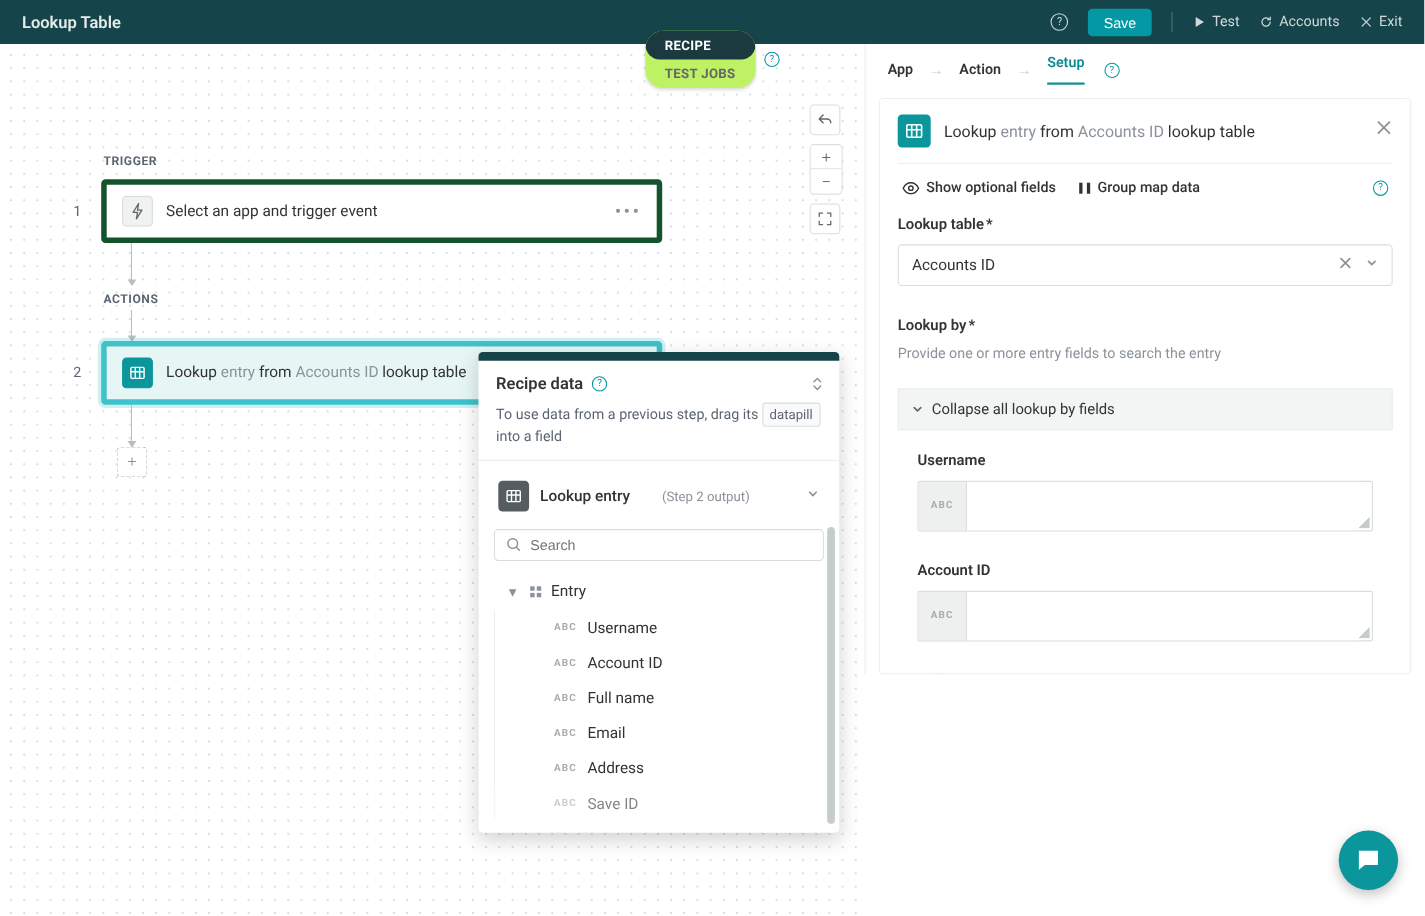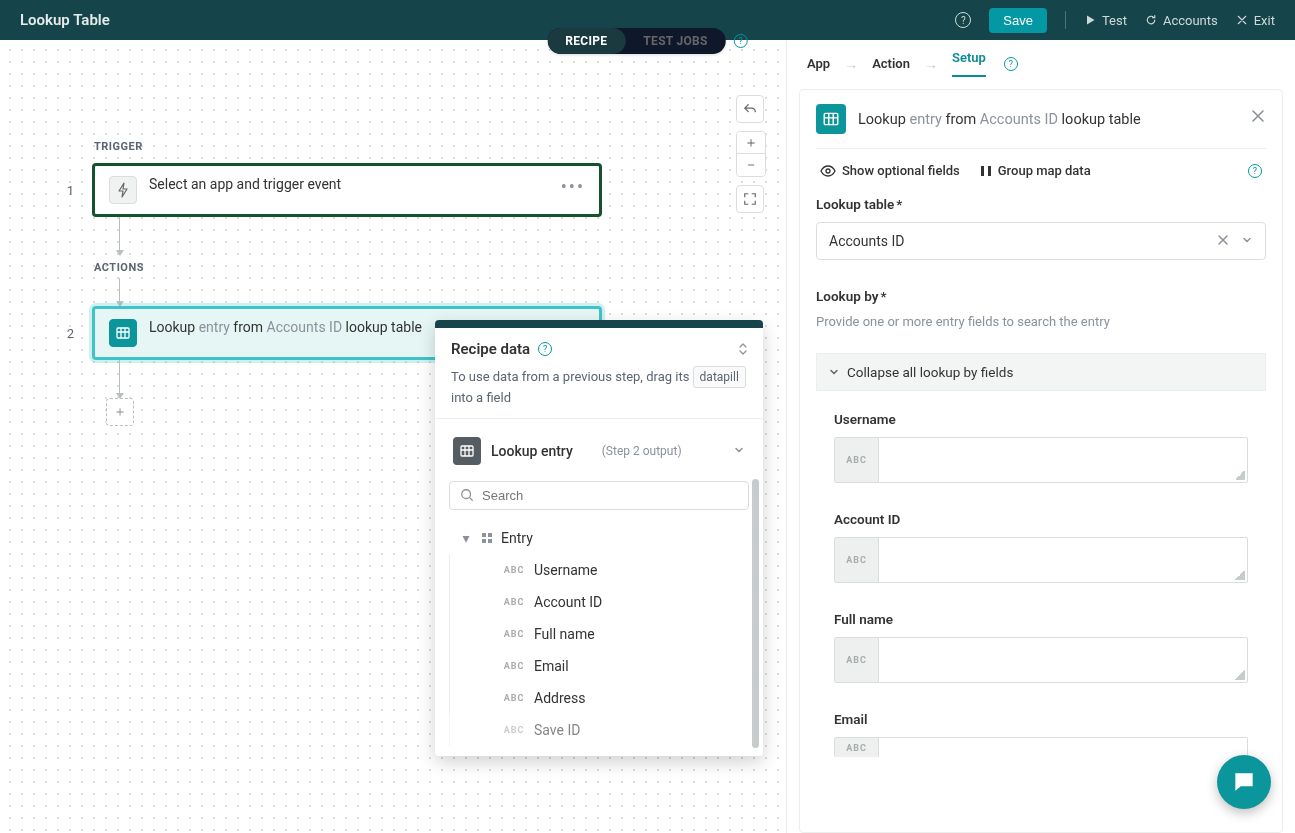--- a/index.html
+++ b/index.html
@@ -11,37 +11,37 @@
 .header .spacer { flex: 1; }
 .header .actions { display: flex; align-items: center; gap: 18px; }
 .header .actions .help-icon { width: 16px; height: 16px; border: 1.5px solid #cfd9d8; border-radius: 50%; display: flex; align-items: center; justify-content: center; font-size: 10px; color: #cfd9d8; cursor: pointer; }
 .header .save-btn { background: #0398a3; color: #fff; border: none; padding: 5px 14px; border-radius: 4px; font-size: 13px; font-weight: 500; cursor: pointer; }
 .header .hlink { display: flex; align-items: center; gap: 6px; color: #cfd9d8; font-size: 13px; cursor: pointer; }
 .header .hlink svg { width: 12px; height: 12px; }
 .header .divider { width: 1px; height: 18px; background: rgba(255,255,255,0.25); }
 
 
 .pill-bar { position: absolute; top: 28px; left: 50%; transform: translateX(-50%); display: flex; align-items: center; gap: 8px; z-index: 5; }
-.pill { display: flex; background: #0f172a; border-radius: 16px; overflow: hidden; box-shadow: 0 1px 3px rgba(0,0,0,0.15); }
+.pill { display: flex; background: #bef264; border-radius: 16px; overflow: hidden; box-shadow: 0 1px 3px rgba(0,0,0,0.15); flex-direction: column; }
 .pill .tab { font-size: 12px; font-weight: 700; padding: 6px 18px; color: #666; cursor: pointer; letter-spacing: .3px; }
 .pill .tab.active { background: #1a3a40; color: #fff; border-radius: 16px; }
 .pill-bar .help-icon { width: 14px; height: 14px; border: 1.2px solid #0398a3; border-radius: 50%; display:flex; align-items:center; justify-content:center; font-size:9px; color:#0398a3; }
 
 
 .main { position: absolute; top: 40px; left: 0; width: 786px; height: 793px; }
 .canvas-bg { position:absolute; inset:0; background-image: radial-gradient(#d9dedd 1px, transparent 1px); background-size: 12px 12px; background-position: 4px 4px; }
 .canvas-controls { position: absolute; right: 20px; top: 55px; display: flex; flex-direction: column; gap: 8px; }
 .cc-btn { width: 28px; height: 22px; background: #fff; border: 1px solid #d9dedd; border-radius: 4px; display:flex; align-items:center; justify-content:center; color:#666; cursor:pointer; }
 .cc-btn.tall { height: 28px; }
 
 .steps { position: absolute; left: 62px; top: 100px; width: 540px; }
 .section-label { font-size: 11px; font-weight: 700; color: #5b6573; letter-spacing: .5px; margin-bottom: 10px; margin-left: 32px; }
 .step-row { display:flex; align-items:center; gap: 18px; position: relative; }
 .step-num { width: 12px; text-align:right; color:#5b6573; font-size: 13px; }
-.step-card { flex:1; display:flex; align-items:flex-start; background:#fff; border:3px solid #14532d; border-radius:4px; padding:10px 14px; gap:12px; position:relative; }
+.step-card { flex:1; display:flex; align-items:center; background:#fff; border:5px solid #14532d; border-radius:4px; padding:10px 14px; gap:12px; position:relative; }
 .step-card.selected { border-color:#3fc2c9; background:#e6f6f5; box-shadow: 0 0 0 3px rgba(63,194,201,0.25); }
 .step-icon { width: 28px; height: 28px; background:#f0f1f1; border:1px solid #d9dedd; border-radius:4px; display:flex; align-items:center; justify-content:center; }
 .step-icon.teal { background:#0b969c; border-color:#0b969c; }
 .step-icon.teal svg { stroke:#fff; }
 .step-text { color:#333; font-size: 14px; }
 .step-text .muted { color:#8b929b; }
 .step-menu { margin-left:auto; color:#8b929b; font-size:18px; letter-spacing:2px; cursor:pointer; }
 .connector { width: 1px; height: 38px; background: #b8bfbc; margin-left: 57px; position:relative; }
 .connector::after { content:''; position:absolute; bottom:-1px; left:-3px; width:0; height:0; border-left:4px solid transparent; border-right:4px solid transparent; border-top:6px solid #b8bfbc; }
 .connector.short { height: 28px; }
@@ -69,21 +69,21 @@
 .tree { margin-top:12px; }
 .tree-row { display:flex; align-items:center; gap:8px; padding:8px 2px; font-size:14px; color:#333; cursor:grab; }
 .tree-row.l1 { padding-left: 10px; }
 .tree-row.l3 { padding-left: 52px; border-left:1px solid #eceeee; }
 .type-badge { font-size:9px; font-weight:700; letter-spacing:1px; color:#a7adab; width:24px; text-align:center; }
 .type-badge.num { font-size:9px; }
 .tw { width:14px; display:inline-flex; justify-content:center; color:#8b929b; }
 .grid-ic { width:12px; height:12px; }
 
 
-.right { position:absolute; top:40px; right:0; width:509px; height:793px; background:#fff; border-left:1px solid #eceeee; display:flex; flex-direction:column; }
+.right { position:absolute; top:40px; right:0; width:509px; height:573px; background:#fff; border-left:1px solid #eceeee; display:flex; flex-direction:column; }
 .breadcrumb { display:flex; align-items:center; gap:14px; padding: 10px 20px 0; }
 .breadcrumb .bc { font-size:13px; font-weight:600; color:#333; display:flex; align-items:center; gap:10px; cursor:pointer; }
 .breadcrumb .bc.active { color:#0b8b94; border-bottom:2px solid #0b8b94; padding-bottom:10px; }
 .breadcrumb .arrow { color:#c6cccb; }
 .breadcrumb .help-icon { width:14px; height:14px; border:1.2px solid #0398a3; border-radius:50%; display:flex; align-items:center; justify-content:center; font-size:9px; color:#0398a3; margin-left:4px; }
 .panel-card { margin: 12px 12px 0; border:1px solid #eceeee; border-radius:4px; padding: 14px 16px 20px; overflow:auto; flex:1; }
 .setup-header { display:flex; align-items:center; gap:12px; padding-bottom: 14px; border-bottom:1px solid #eceeee; position:relative; }
 .setup-header .close { position:absolute; right:0; top:4px; color:#8b929b; cursor:pointer; }
 .setup-header .ic { width:30px; height:30px; background:#0b969c; border-radius:4px; display:flex; align-items:center; justify-content:center; }
 .setup-title { font-size:14.5px; }

